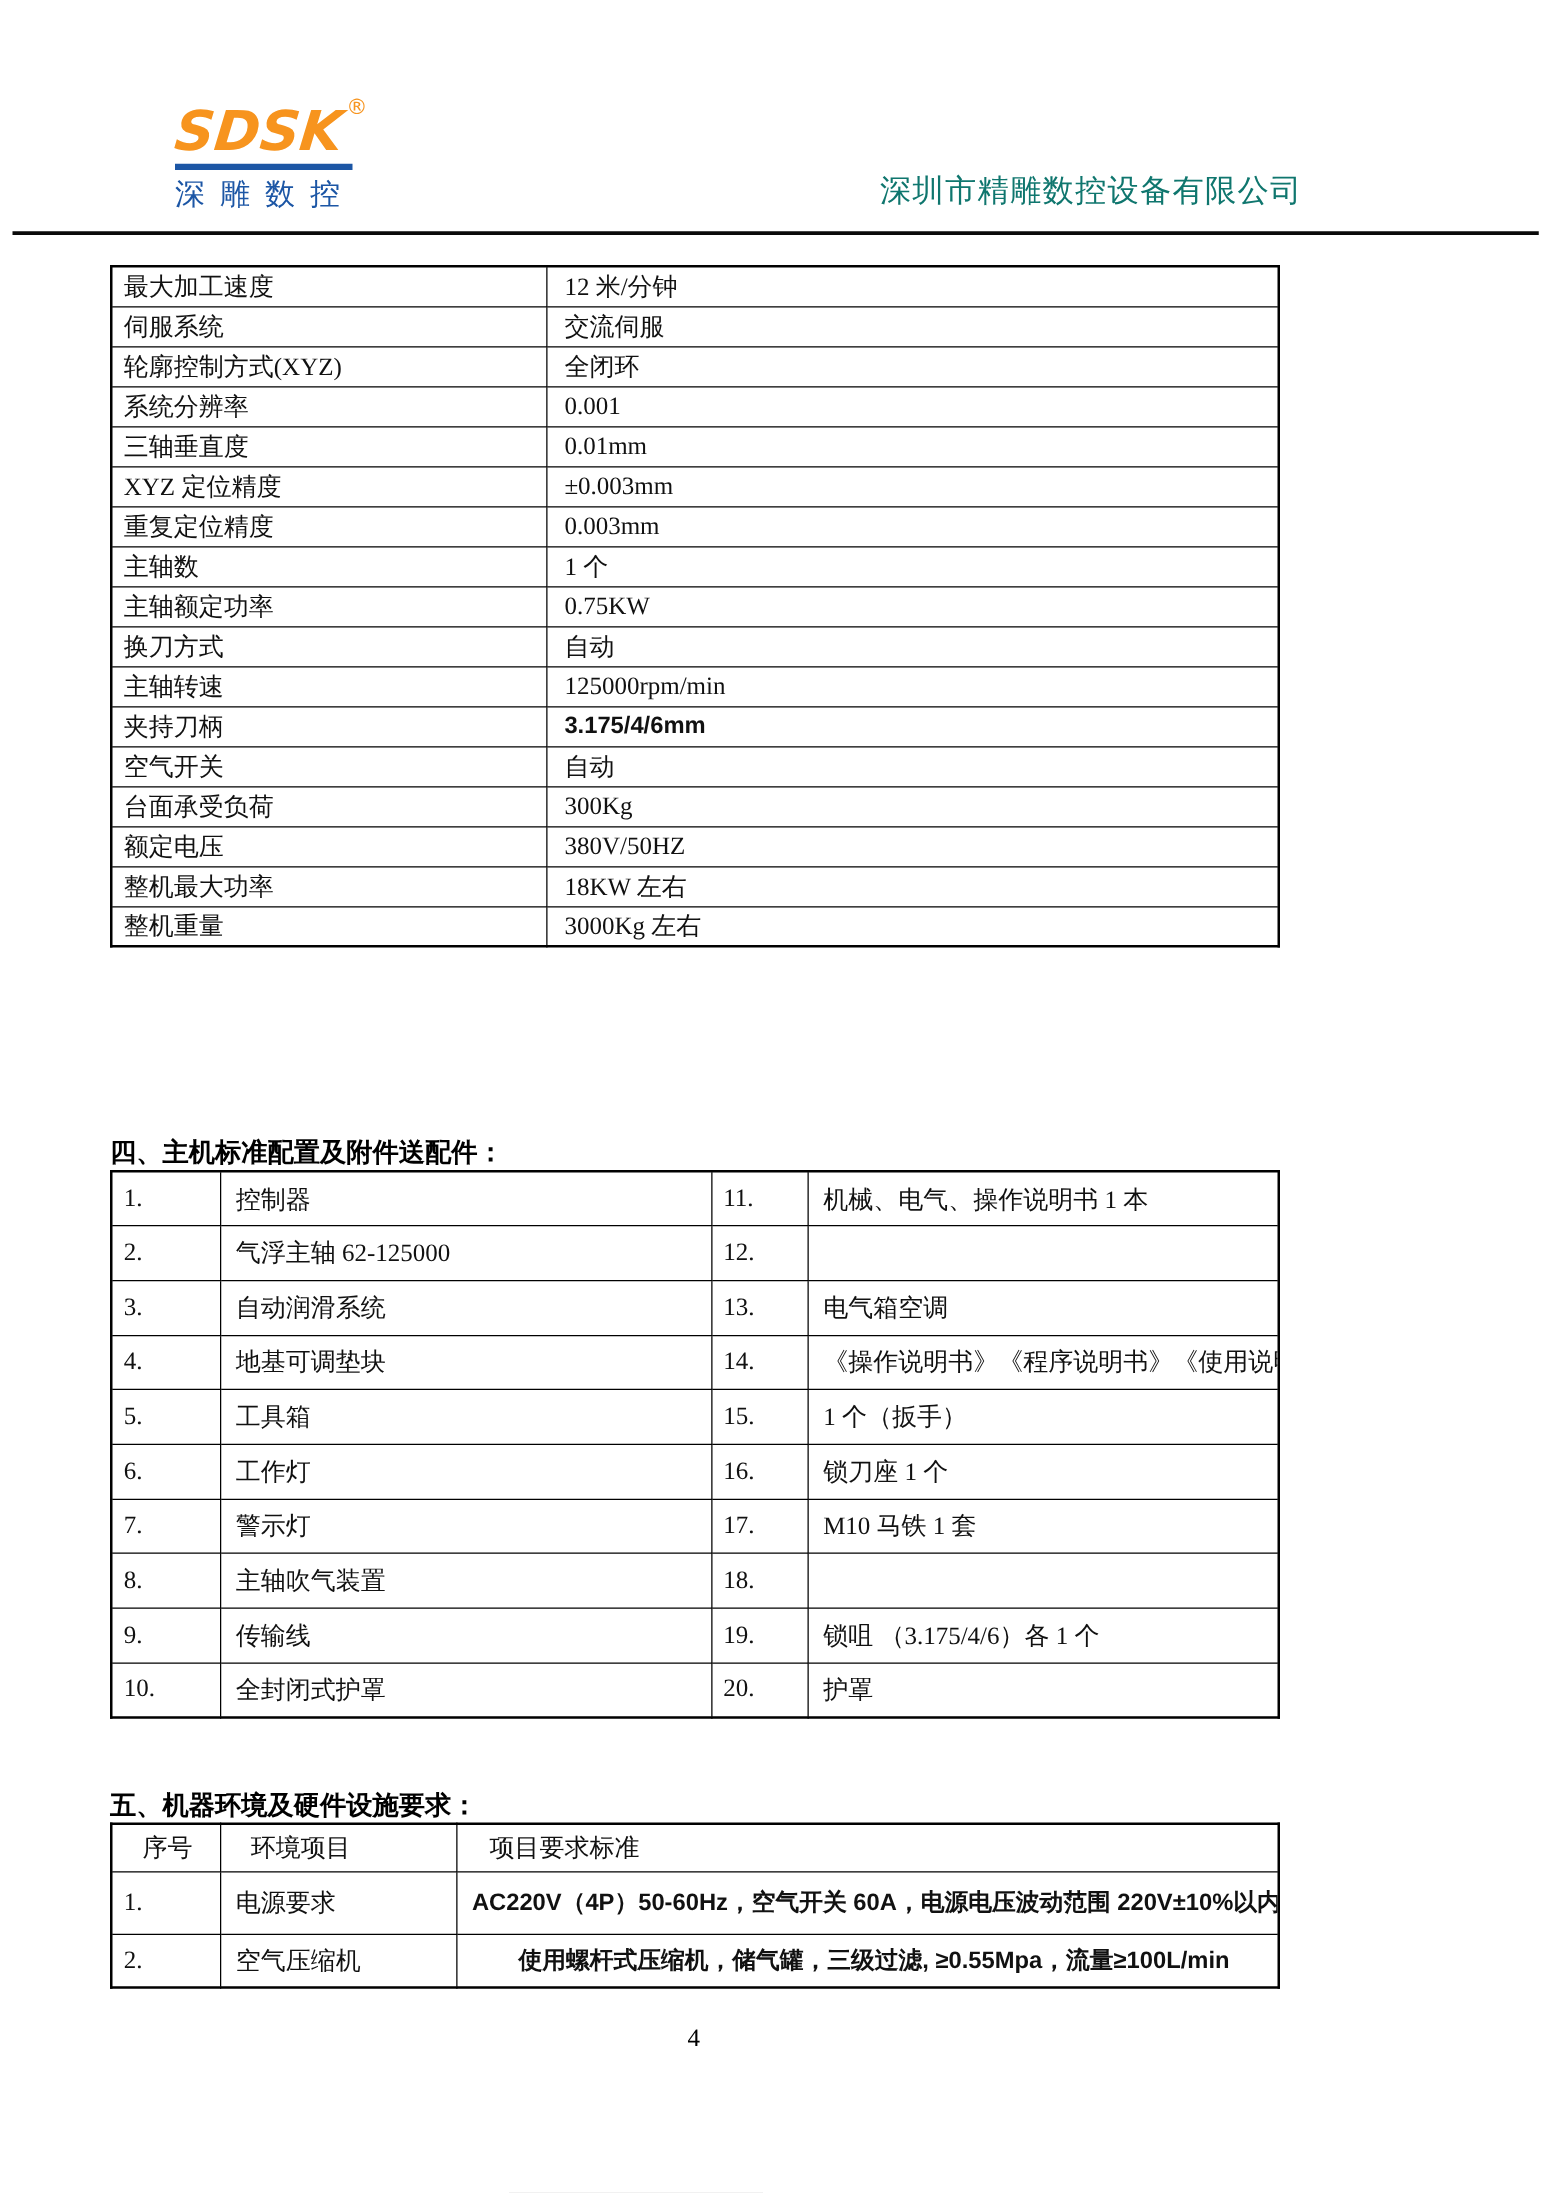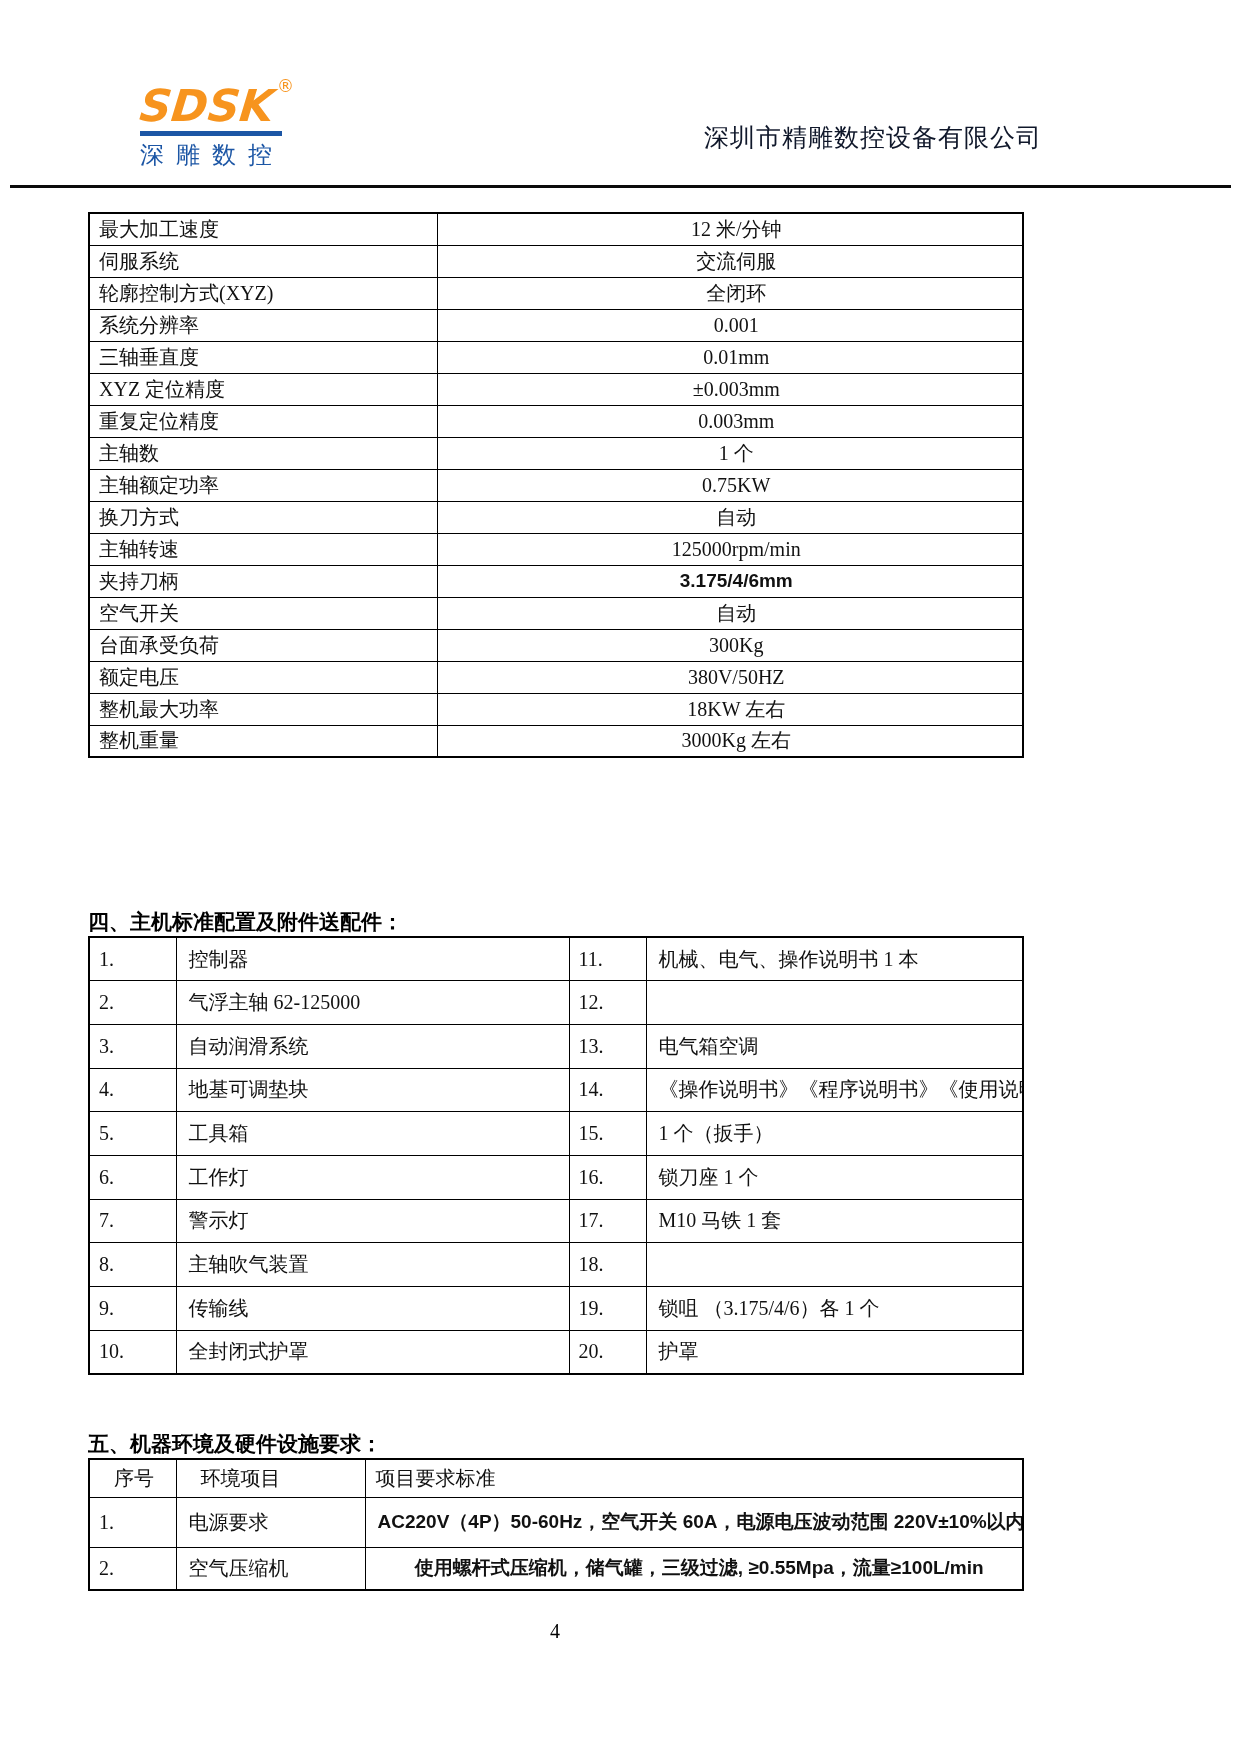--- a/index.html
+++ b/index.html
@@ -27,42 +27,42 @@
     font-size:17px;color:var(--brand-orange);
     vertical-align:top;position:relative;top:-6px;left:3px;
   }
   .logo-bar{width:142px;height:5px;background:var(--brand-blue);margin-top:3px;}
   .logo-sub{
     font-family:"Liberation Sans", sans-serif;
     font-weight:400;font-size:24px;color:var(--brand-blue);
     letter-spacing:12px;margin-top:3px;white-space:nowrap;
   }
   .company{
-    position:absolute;top:121px;right:199px;
-    font-size:25px;letter-spacing:1px;color:#0f172a;white-space:nowrap;
+    position:absolute;top:136px;right:199px;
+    font-size:25px;letter-spacing:1px;color:#0f766e;white-space:nowrap;
   }
   .rule{position:absolute;top:185px;left:10px;right:10px;height:3px;background:#0a0a0a;}
   
   table{border-collapse:collapse;table-layout:fixed;position:absolute;left:88px;width:934px;background:#fff;}
   table{border:2px solid #000;}
   td,th{border:1px solid #000;vertical-align:middle;font-size:20px;font-weight:400;text-align:left;overflow:hidden;white-space:nowrap;}
   .t1{top:212px;}
   .t1 tr{height:32px;}
   .t2{top:936px;}
   .t2 tr{height:43.7px;}
   .t3{top:1458px;}
   .t3 thead tr{height:38px;}
   .t3 tbody tr.r1{height:50px;}
   .t3 tbody tr.r2{height:43px;}
   td.lbl{padding-left:9px;}
-  td.val{padding-left:14px;text-align:center;}
+  td.val{padding-left:14px;}
   td.no{padding-left:9px;}
   td.item{padding-left:12px;}
   th{padding-left:24px;}
-  th.wide{padding-left:10px;}
+  th.wide{padding-left:26px;}
   .sans{font-family:"Liberation Sans", sans-serif;font-weight:700;font-size:19px;}
   .req{font-family:"Liberation Sans", sans-serif;font-weight:600;font-size:19px;text-align:center;}
   
   .sec-heading{
     position:absolute;left:88px;margin:0;
     font-family:"Liberation Sans", sans-serif;
     font-weight:700;font-size:21px;color:#000;white-space:nowrap;
   }
   .h4{top:908px;}
   .h5{top:1430px;}

